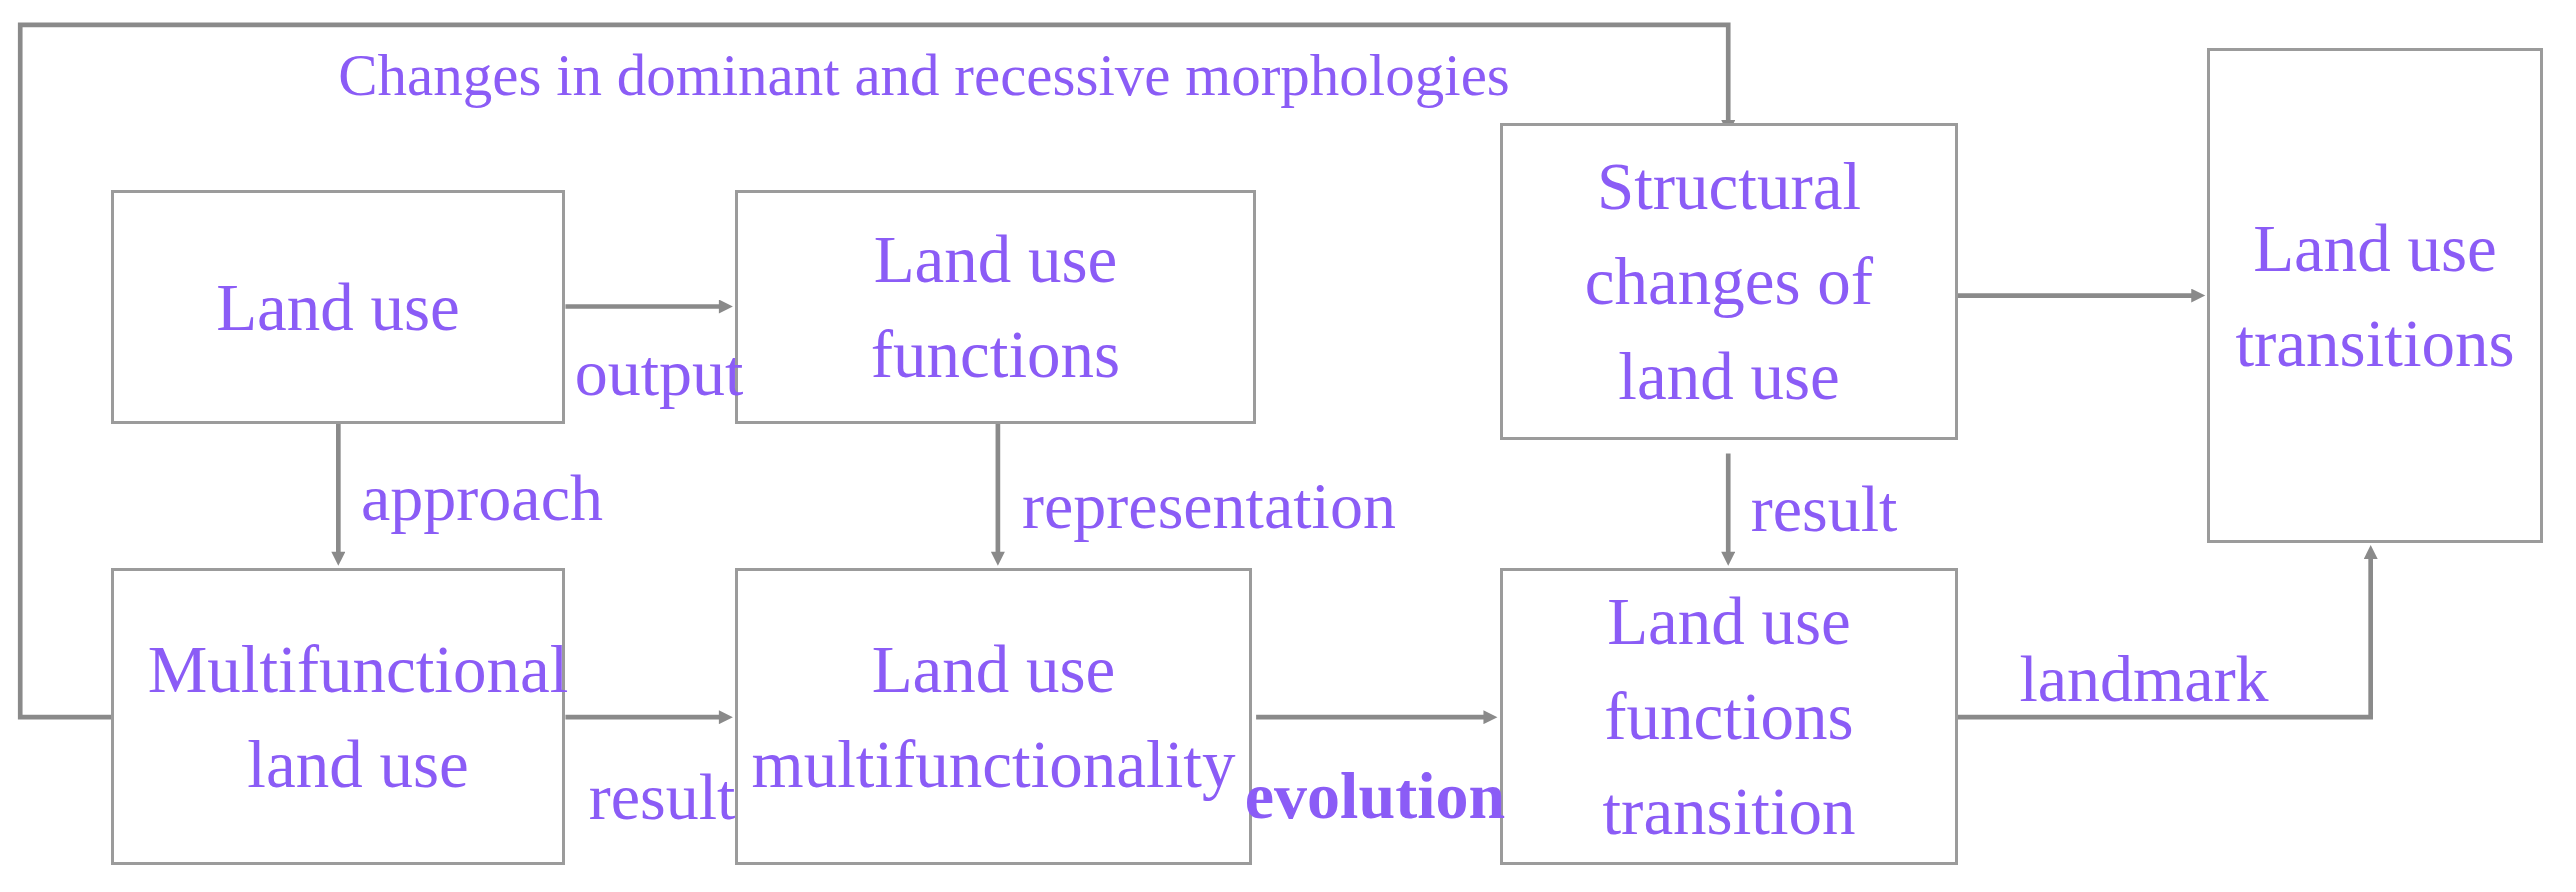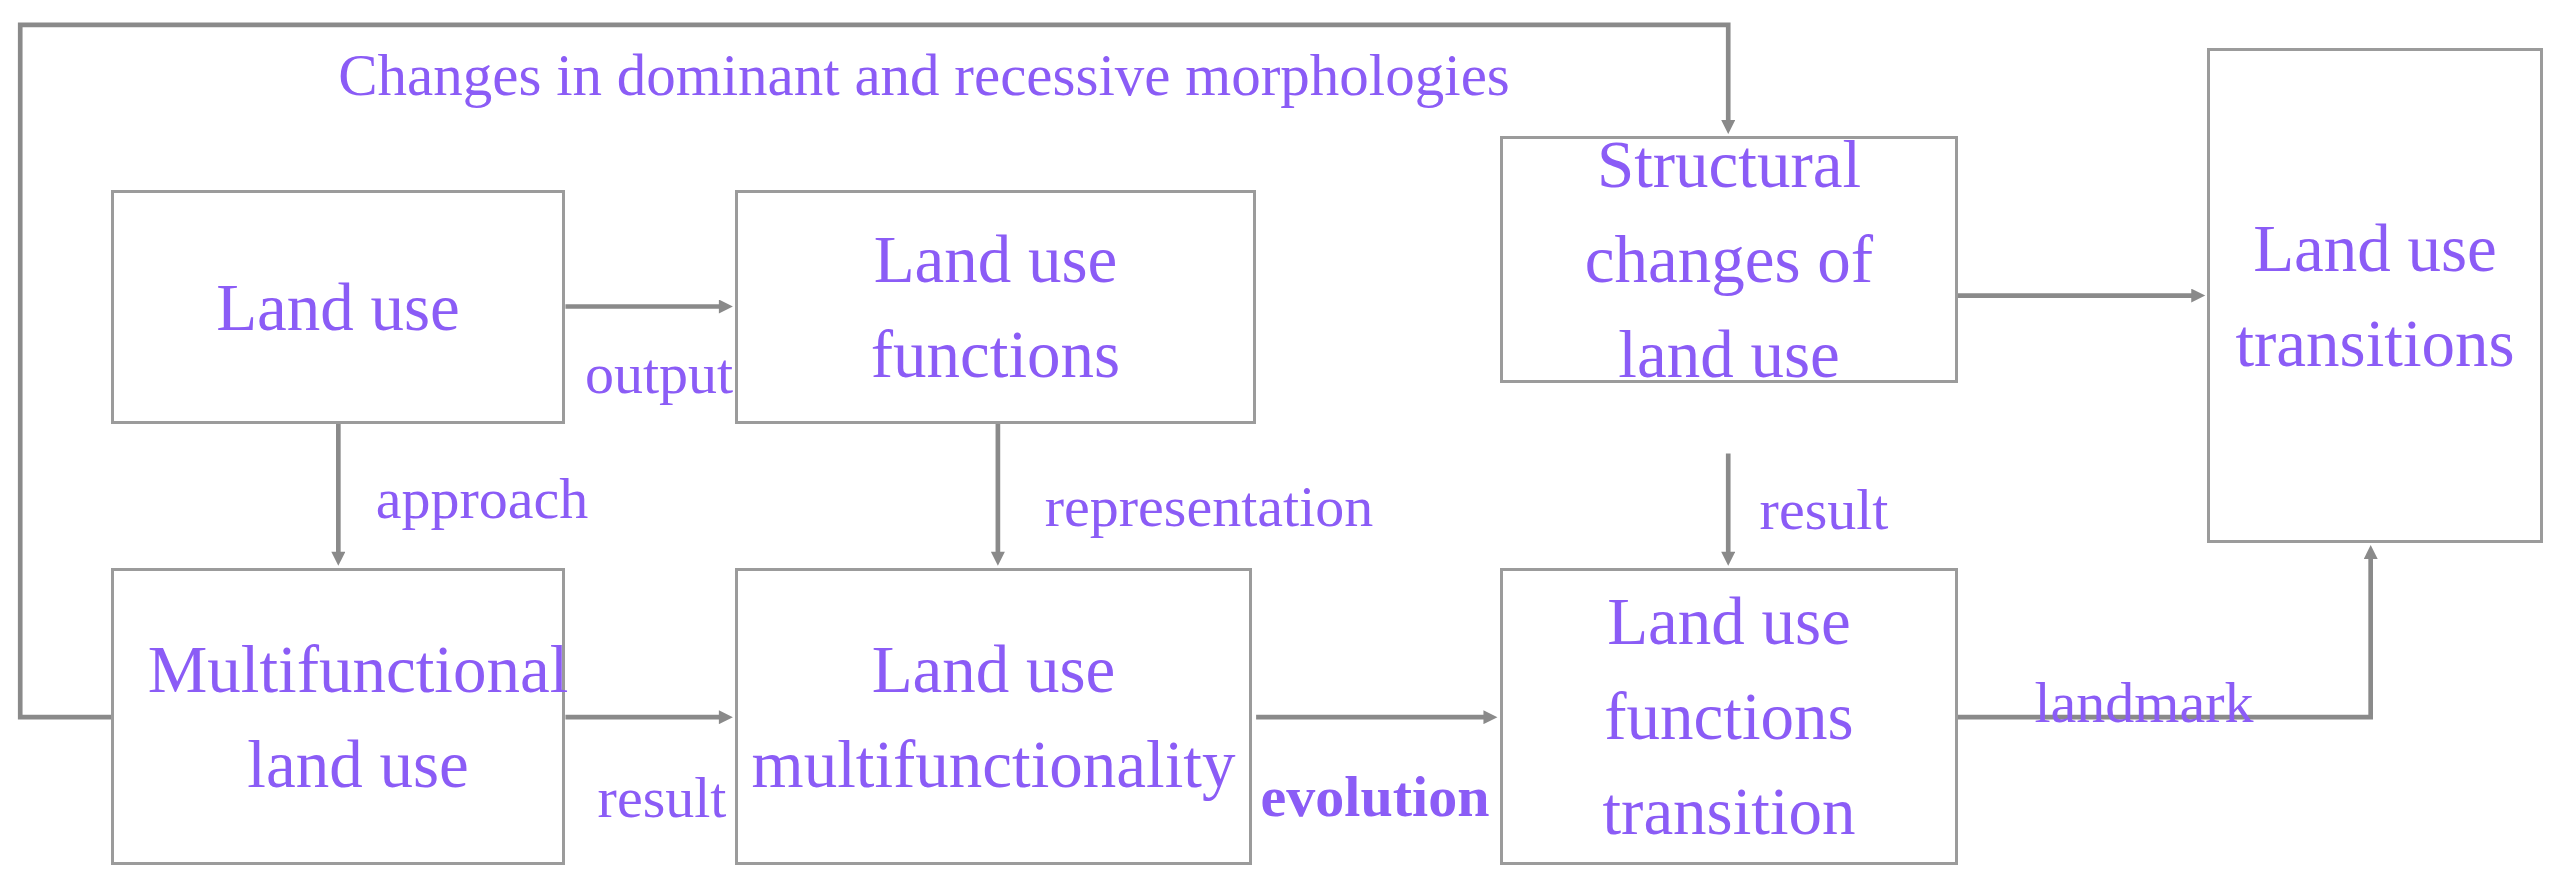--- a/index.html
+++ b/index.html
@@ -32,50 +32,50 @@
     align-items: center;
     justify-content: center;
     text-align: center;
     font-size: 67px;
     line-height: 95px;
     white-space: pre-line;
     z-index: 2;
   }
   .box-land-use                 { left: 111px;  top: 190px; width: 454px; height: 234px; }
   .box-land-use-functions       { left: 735px;  top: 190px; width: 521px; height: 234px; }
-  .box-structural-changes       { left: 1500px; top: 136px; width: 458px; height: 247px; }
+  .box-structural-changes       { left: 1500px; top: 123px; width: 458px; height: 317px; }
   .box-land-use-transitions     { left: 2207px; top: 48px;  width: 336px; height: 495px; }
   .box-multifunctional          { left: 111px;  top: 568px; width: 454px; height: 297px; padding-left: 40px; }
   .box-multifunctionality       { left: 735px;  top: 568px; width: 517px; height: 297px; }
   .box-functions-transition     { left: 1500px; top: 568px; width: 458px; height: 297px; }
 
   .diagram-title {
     position: absolute;
     left: 924px;
     top: 75px;
     transform: translate(-50%, -50%);
     font-size: 59px;
     white-space: nowrap;
     z-index: 2;
   }
   .edge-label {
     position: absolute;
     transform: translate(-50%, -50%);
-    font-size: 58px;
+    font-size: 66px;
     white-space: nowrap;
     background: transparent;
     z-index: 3;
   }
   .lbl-output          { left: 659px;  top: 373px; }
   .lbl-approach        { left: 482px;  top: 498px; }
   .lbl-representation  { left: 1209px; top: 506px; }
   .lbl-result-top      { left: 1824px; top: 509px; }
   .lbl-result-bottom   { left: 662px;  top: 797px; }
   .lbl-evolution       { left: 1375px; top: 796px; font-weight: bold; }
-  .lbl-landmark        { left: 2144px; top: 702px; }
+  .lbl-landmark        { left: 2144px; top: 679px; }
 </style>
 </head>
 <body>
 
 <div class="stage">
 
   <svg class="arrow-layer" viewBox="0 0 3312 1148" xmlns="http://www.w3.org/2000/svg">
     <defs>
       <marker id="ah" viewBox="0 0 10 10" refX="1.5" refY="5" markerWidth="3.5" markerHeight="3" orient="auto-start-reverse">
         <path d="M 0 0 L 10 5 L 0 10 z" fill="#8a8a8a"></path>

